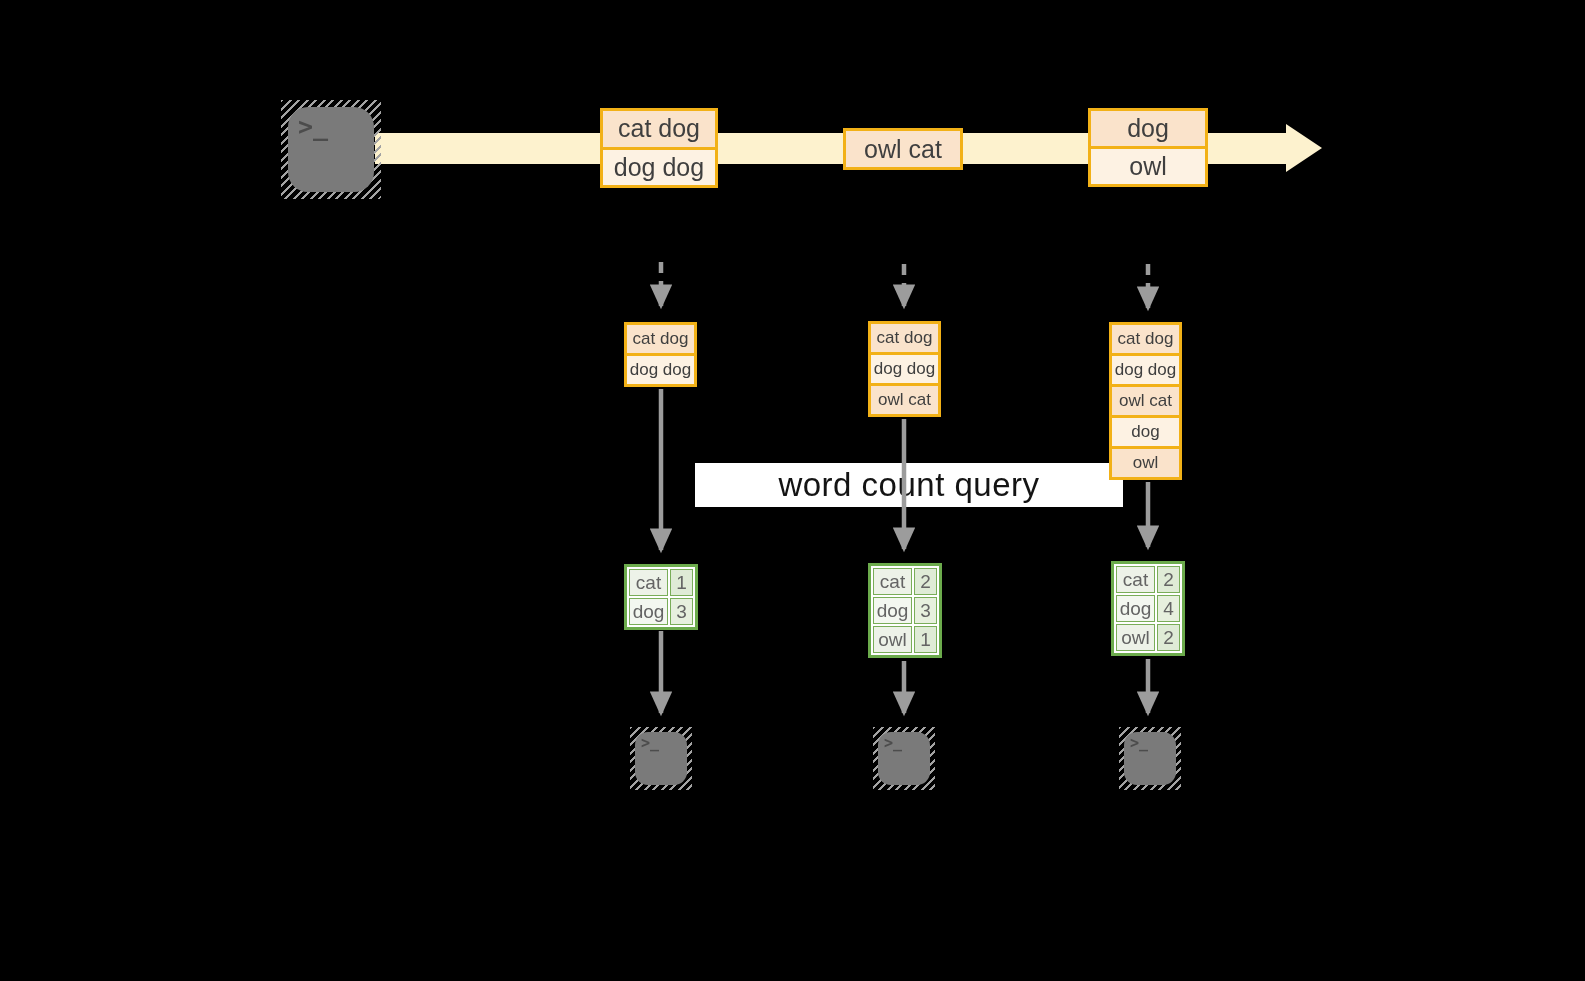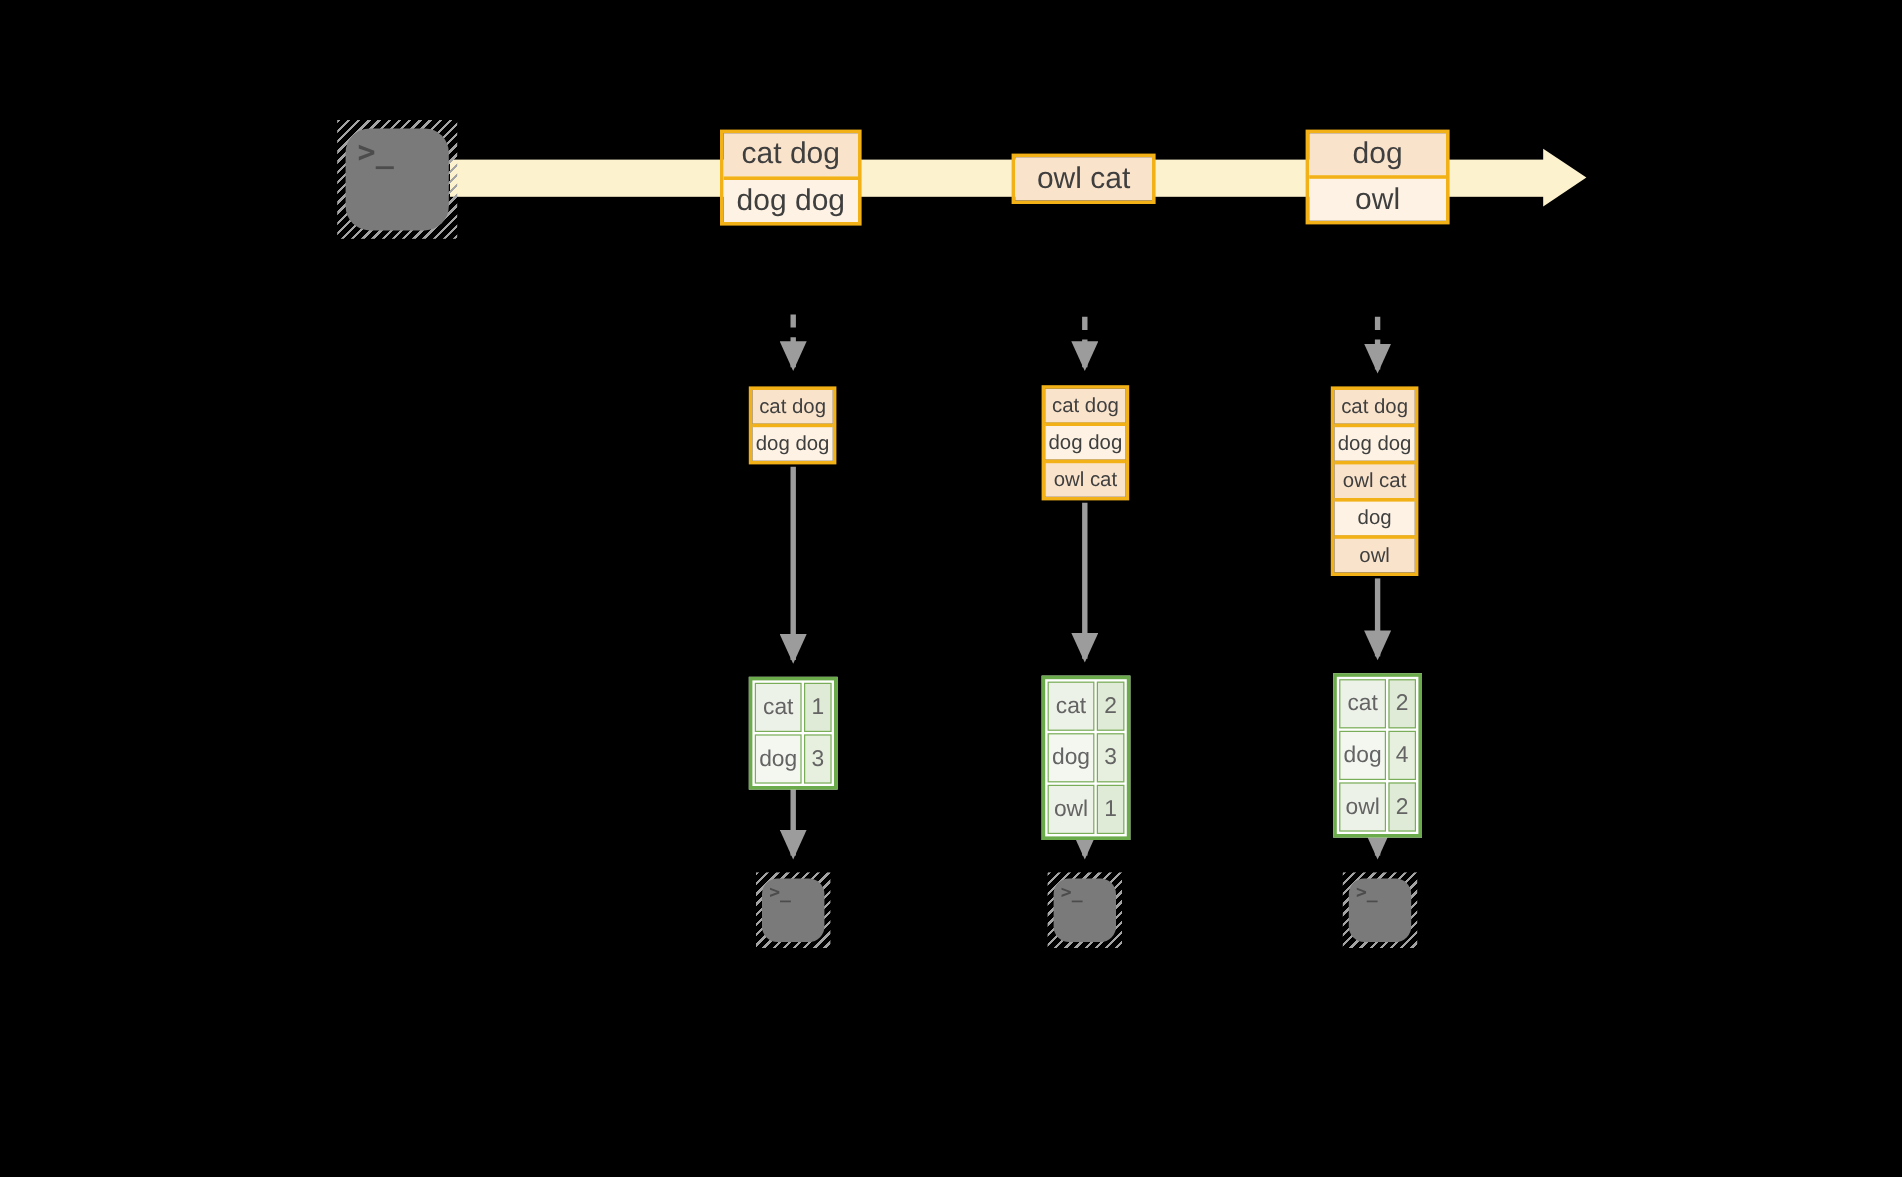--- a/index.html
+++ b/index.html
@@ -33,21 +33,21 @@
   .orow{flex:1;display:flex;align-items:center;justify-content:center;color:var(--ink);border-top:3px solid var(--amber);}
   .orow:first-child{border-top:none;}
   .orow:nth-child(odd){background:var(--peach);}
   .orow:nth-child(even){background:var(--cream);}
   .obox.big .orow{font-size:25px;}
   .obox.small .orow{font-size:17px;}
   
   .gtable{position:absolute;z-index:4;border:3px solid var(--green);background:#fff;box-sizing:border-box;
     display:grid;grid-template-columns:1fr 23px;gap:2px;padding:2px;}
   .gcell{border:1px solid var(--green-thin);display:flex;align-items:center;justify-content:center;
-    font-size:19px;color:#646464;height:41px;box-sizing:border-box;}
+    font-size:19px;color:#646464;height:27px;box-sizing:border-box;}
   .gcell.w.a{background:#edf2e8;}
   .gcell.n.a{background:#dfebd6;}
   .gcell.w.b{background:#f3f7f0;}
   .gcell.n.b{background:#e7f0de;}
   
   .term{position:absolute;z-index:4;background:repeating-linear-gradient(135deg,var(--hatch) 0 2px,transparent 2px 6px);}
   .term .inner{position:absolute;background:var(--termfill);}
   .term .glyph{position:absolute;color:#4c4c4c;font-weight:bold;font-family:"DejaVu Sans Mono",monospace;}
   .term.src{left:281px;top:100px;width:100px;height:99px;}
   .term.src .inner{inset:7px;border-radius:20px;}
@@ -60,20 +60,21 @@
   .term.sink.c3{left:1119px;}
 </style>
 </head>
 <body>
 
 <div class="stage">
 
   <div class="stream-band"></div>
   <div class="stream-head"></div>
 
+  <div class="qband">word count query</div>
 
   <svg class="arrows" width="1585" height="981">
     <defs>
       <marker id="ah" markerWidth="6" markerHeight="5" refX="4.8" refY="2.5" orient="auto" markerUnits="strokeWidth">
         <path d="M0,0 L5.5,2.5 L0,5 z" fill="#9c9c9c"></path>
       </marker>
     </defs>
 
     <line x1="661" y1="262" x2="661" y2="306" stroke="#9c9c9c" stroke-width="4.5" stroke-dasharray="11 8" marker-end="url(#ah)"></line>
     <line x1="904" y1="264" x2="904" y2="306" stroke="#9c9c9c" stroke-width="4.5" stroke-dasharray="11 8" marker-end="url(#ah)"></line>

